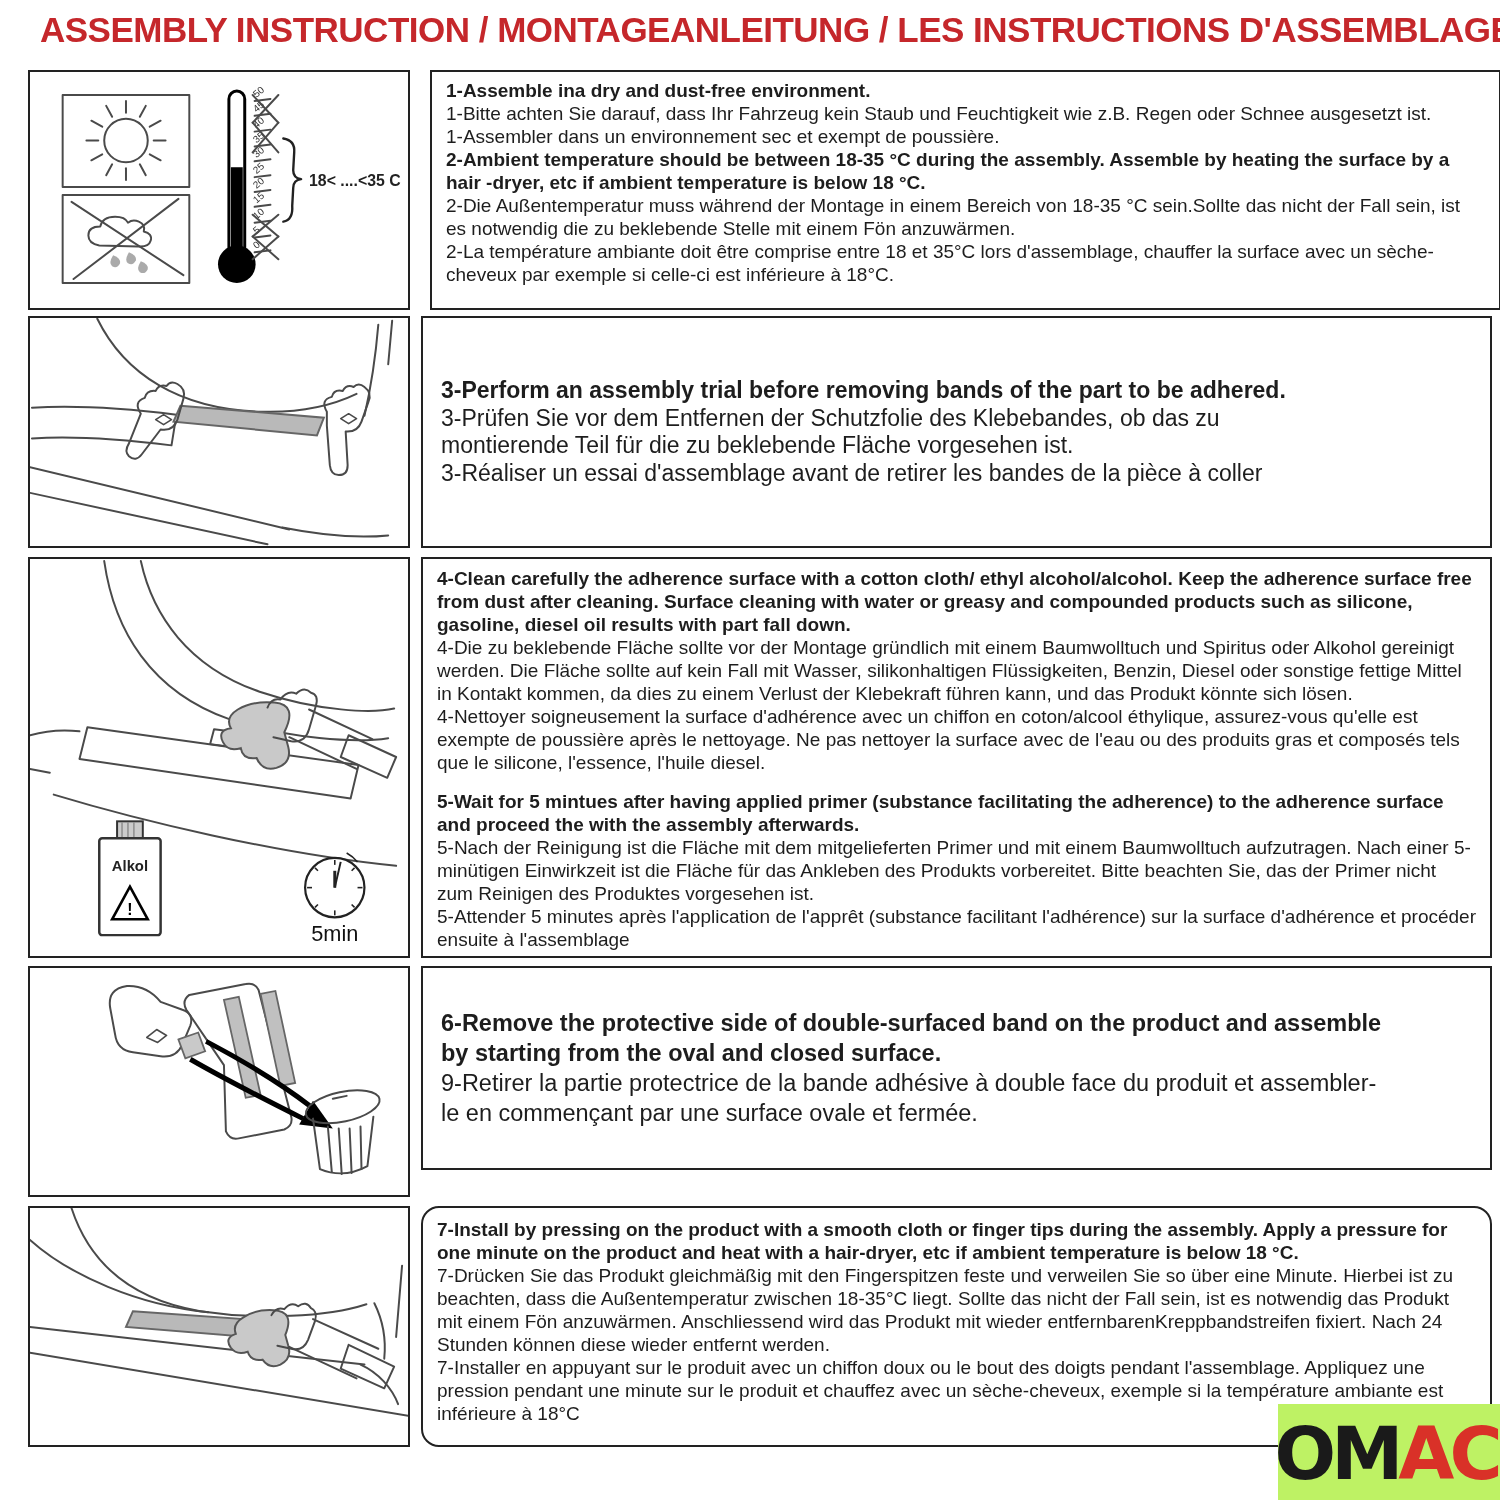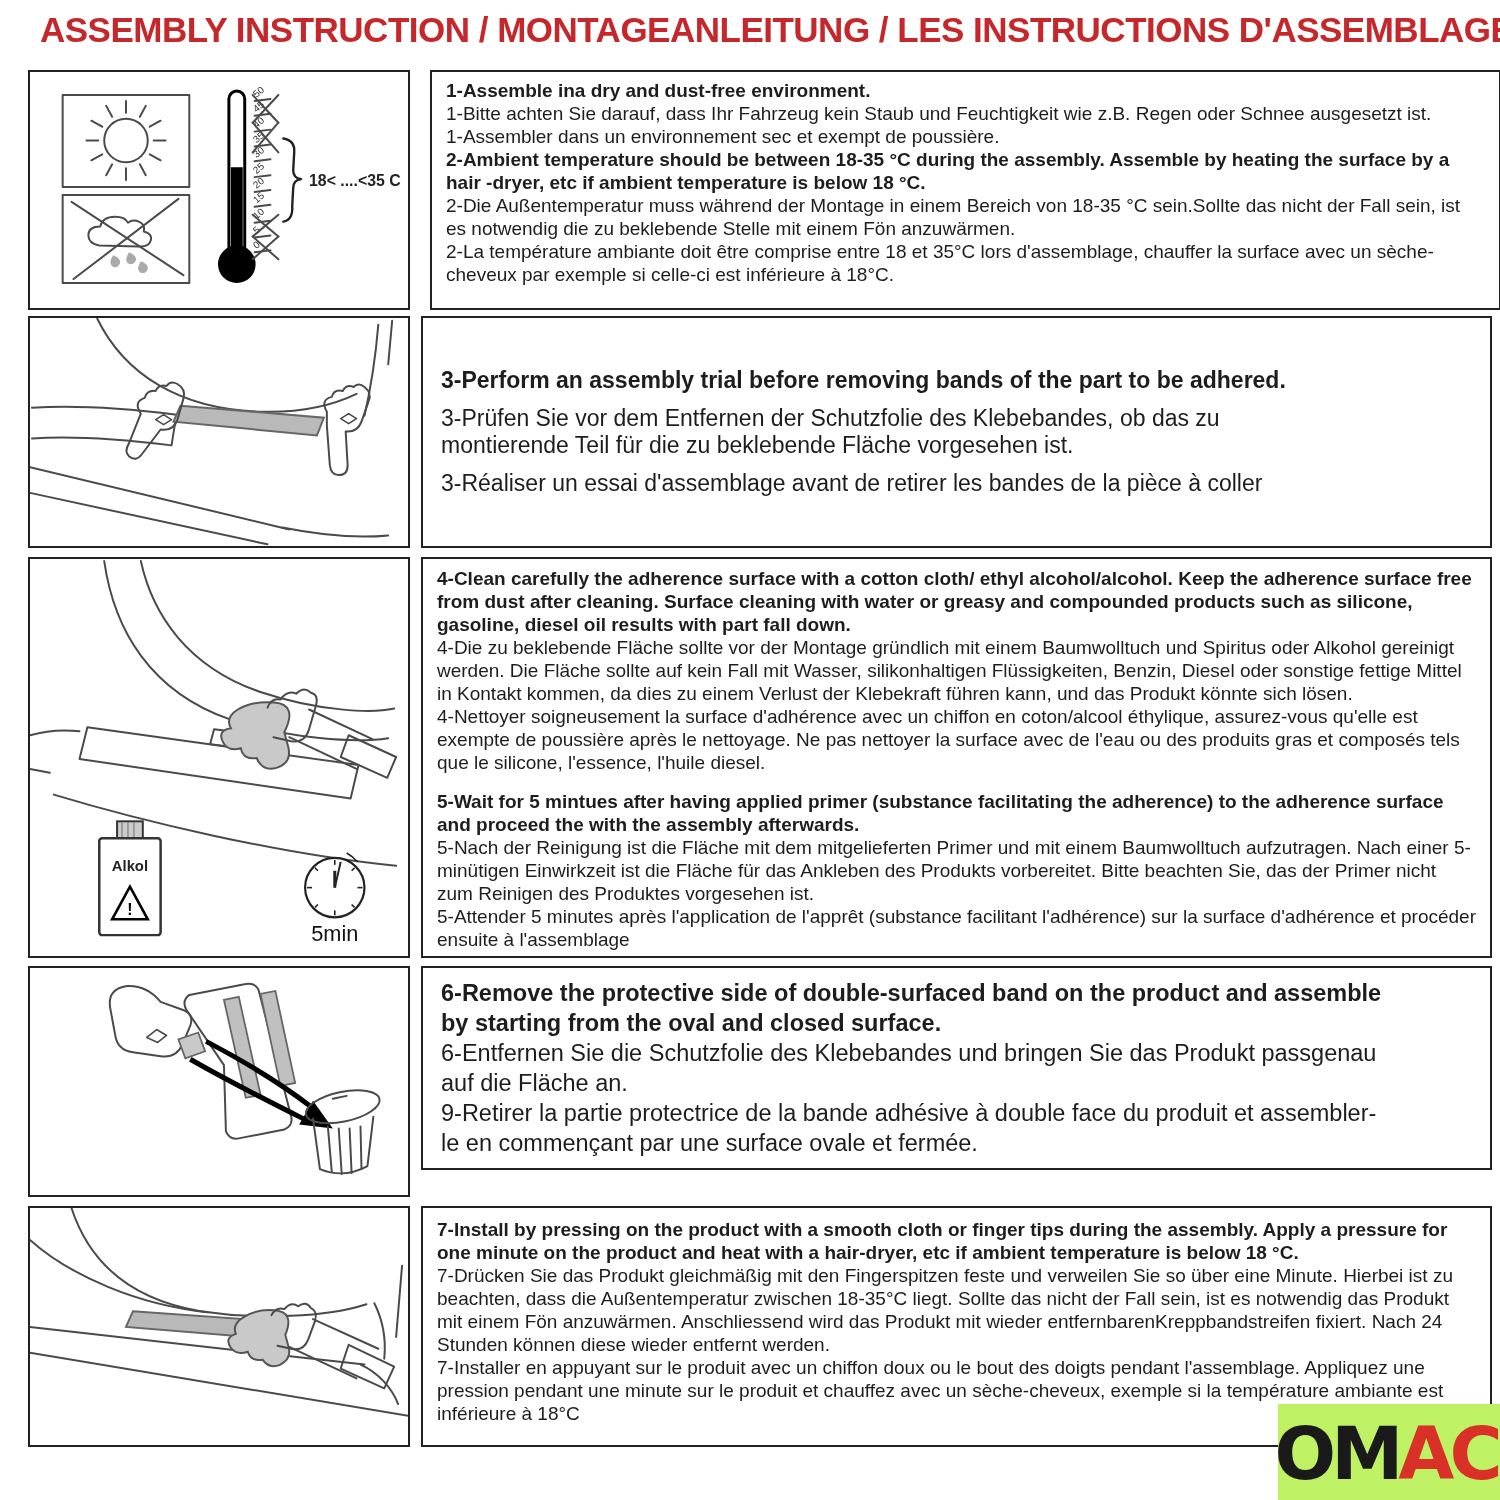--- a/index.html
+++ b/index.html
@@ -8,31 +8,31 @@
   #title{position:absolute;left:40px;top:10px;width:1450px;font-size:35px;font-weight:bold;
     color:#c5272b;letter-spacing:-0.5px;white-space:nowrap;}
   .box{position:absolute;border:2px solid #222;background:#fff;box-sizing:border-box;overflow:hidden;}
   .txt p{margin:0;}
   .b{font-weight:bold;}
   .gap{margin-top:14px;}
   #r1l{left:28px;top:70px;width:382px;height:240px;}
   #r1r{left:430px;top:70px;width:1071px;height:240px;padding:7px 14px;font-size:19px;line-height:23px;}
   #r2l{left:28px;top:316px;width:382px;height:232px;}
   #r2r{left:421px;top:316px;width:1071px;height:232px;display:flex;flex-direction:column;
-       justify-content:center;padding:0 18px;font-size:23px;line-height:27.5px;gap:10px;}
+       justify-content:center;padding:0 18px;font-size:23px;line-height:27.5px;}
   #r2r p{max-width:880px;}
   #r3l{left:28px;top:557px;width:382px;height:401px;}
   #r3r{left:421px;top:557px;width:1071px;height:401px;padding:8px 14px;font-size:19px;line-height:23px;}
   #r3r .gap{margin-top:16px;}
   #r4l{left:28px;top:966px;width:382px;height:231px;}
   #r4r{left:421px;top:966px;width:1071px;height:204px;display:flex;flex-direction:column;
        justify-content:center;padding:0 18px;font-size:23.5px;line-height:30px;}
   #r4r p{max-width:950px;}
   #r5l{left:28px;top:1206px;width:382px;height:241px;}
-  #r5r{left:421px;top:1206px;width:1071px;height:241px;padding:10px 14px;font-size:19px;line-height:23px;}
+  #r5r{left:421px;top:1206px;width:1071px;height:241px;padding:10px 14px;font-size:19px;line-height:23px;border-radius:18px;}
   .box svg{display:block;width:100%;height:100%;}
   .ln{fill:none;stroke:#4a4a4a;stroke-width:2;stroke-linecap:round;stroke-linejoin:round;}
   .lnk{fill:none;stroke:#222;stroke-width:2.4;stroke-linecap:round;stroke-linejoin:round;}
   #logo{position:absolute;left:1278px;top:1404px;width:222px;height:96px;background:#bef264;
         display:flex;align-items:center;justify-content:flex-end;}
 </style>
 </head>
 <body>
 
 <div id="stage">
@@ -229,21 +229,20 @@
         <line x1="301" y1="160" x2="305" y2="206"></line>
         <line x1="312" y1="162" x2="315" y2="208"></line>
         <line x1="323" y1="162" x2="325" y2="207"></line>
         <line x1="334" y1="160" x2="335" y2="203"></line>
       </g>
     </svg>
   </div>
 
   <div class="box txt" id="r4r">
     <p class="b">6-Remove the protective side of double-surfaced band on the product and assemble by starting from the oval and closed surface.</p>
-    <p>6-Entfernen Sie die Schutzfolie des Klebebandes und bringen Sie das Produkt passgenau auf die Fläche an.</p>
     <p>9-Retirer la partie protectrice de la bande adhésive à double face du produit et assembler-le en commençant par une surface ovale et fermée.</p>
   </div>
 
   <div class="box" id="r5l">
     <svg viewBox="0 0 382 239">
       <g class="ln">
         <path d="M42,0 C60,55 102,92 172,104 C232,113 300,110 340,97"></path>
         <path d="M0,32 C40,68 110,98 180,105"></path>
         <path d="M348,96 C356,112 360,132 358,152"></path>
         <path d="M376,58 L370,130"></path>

